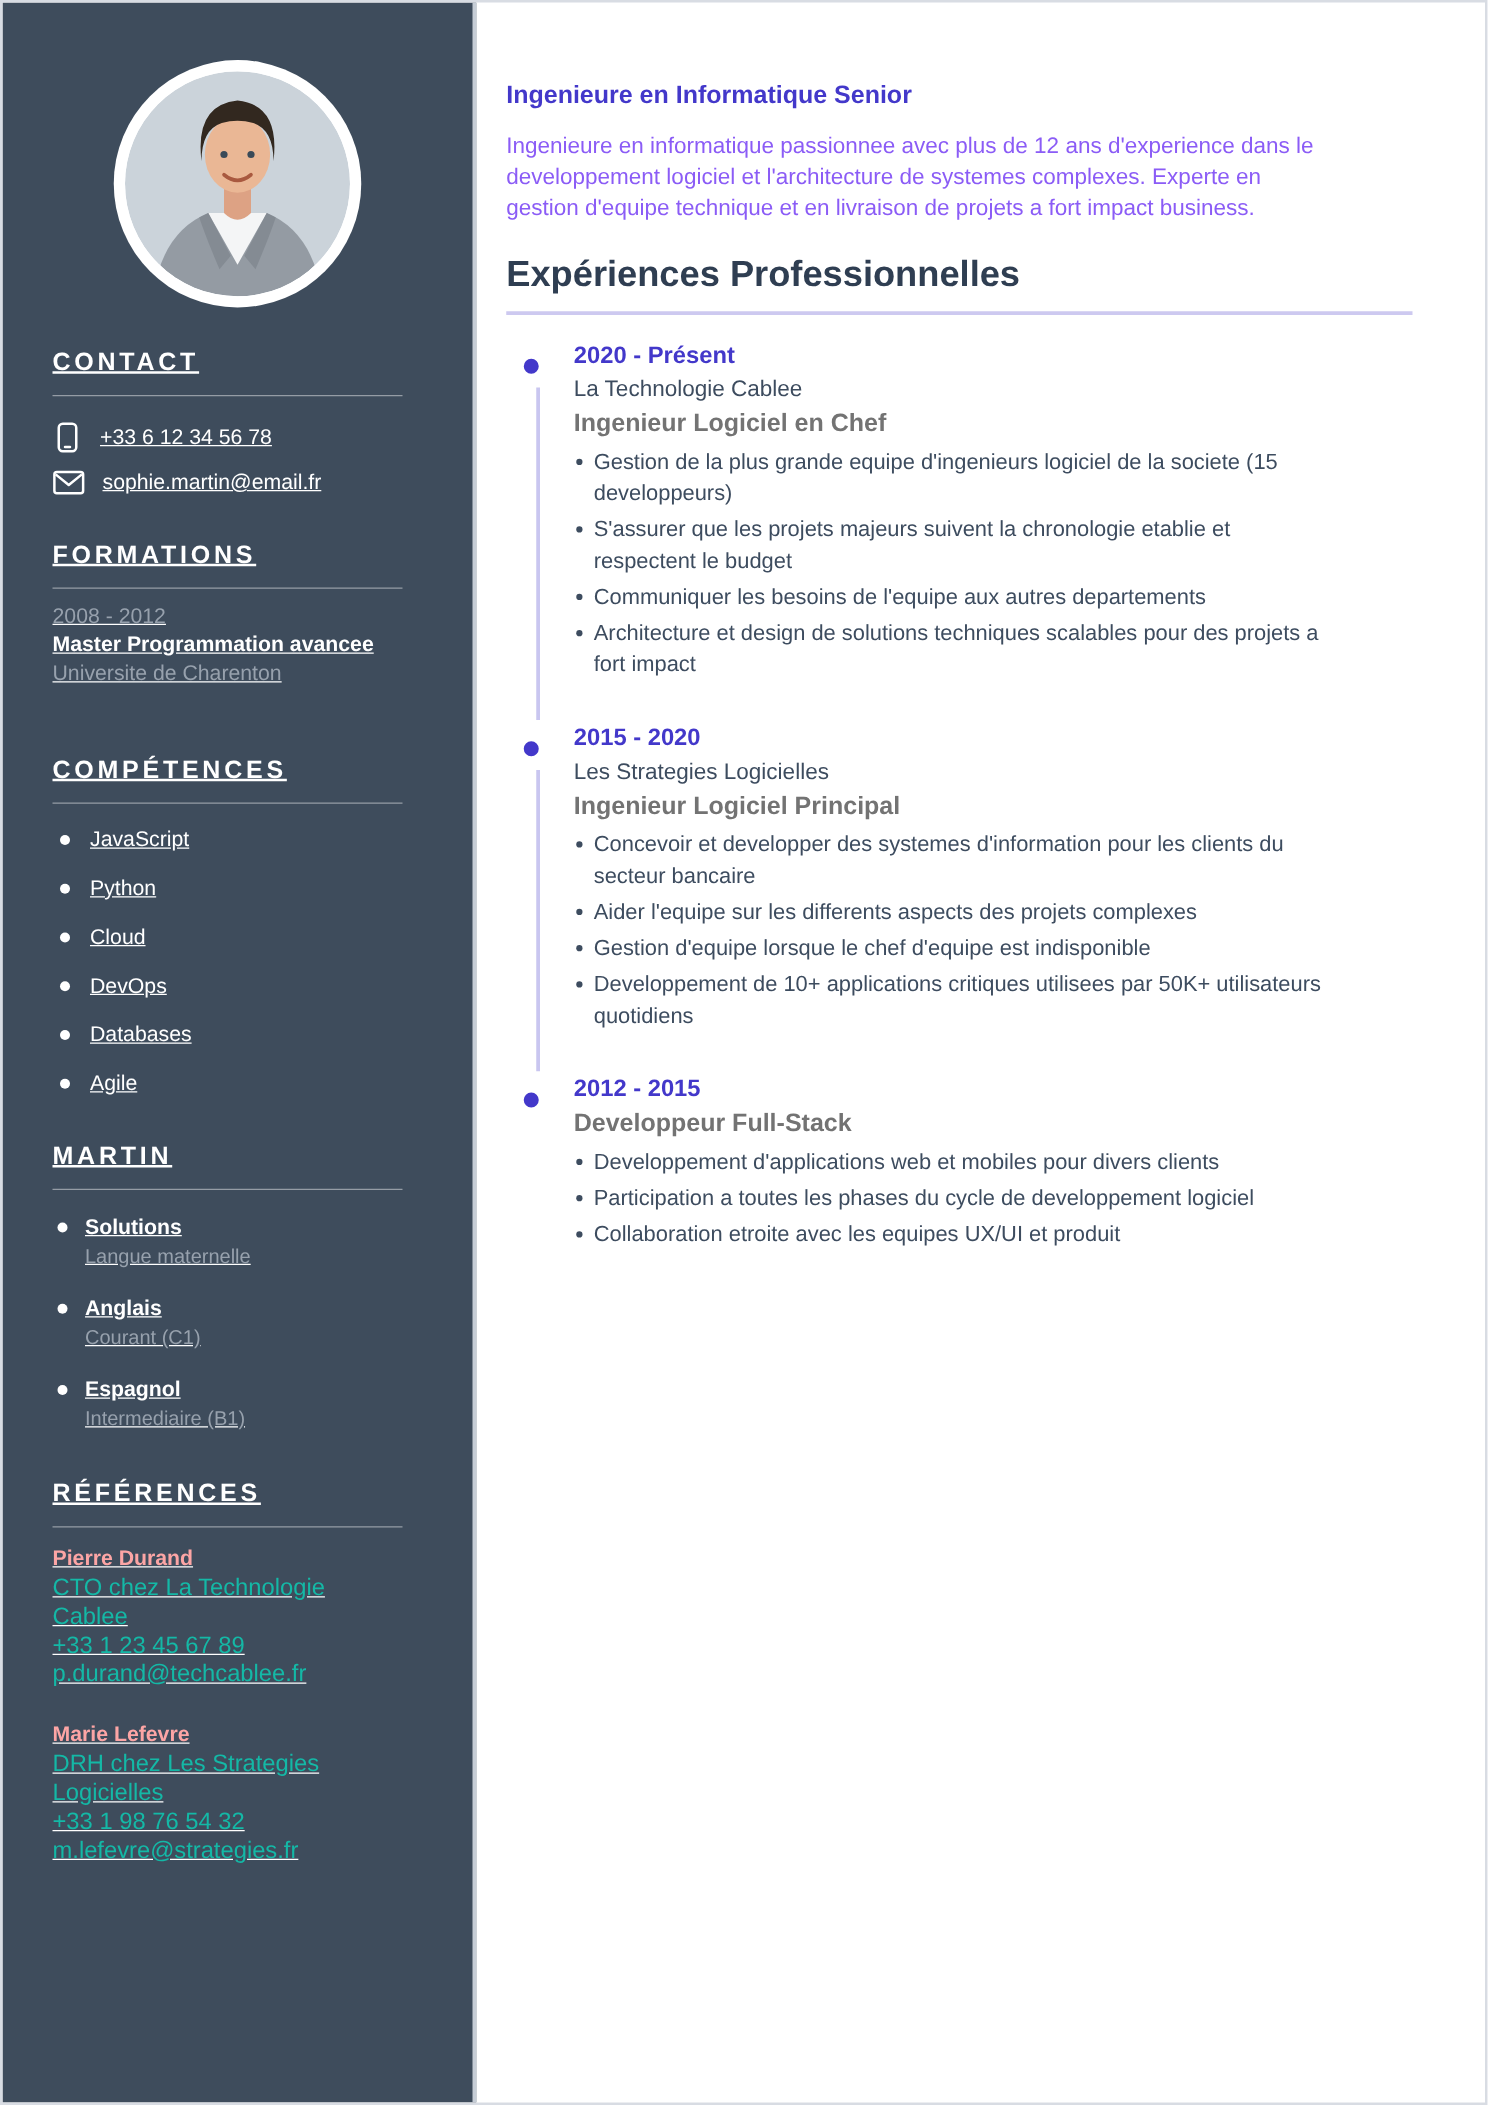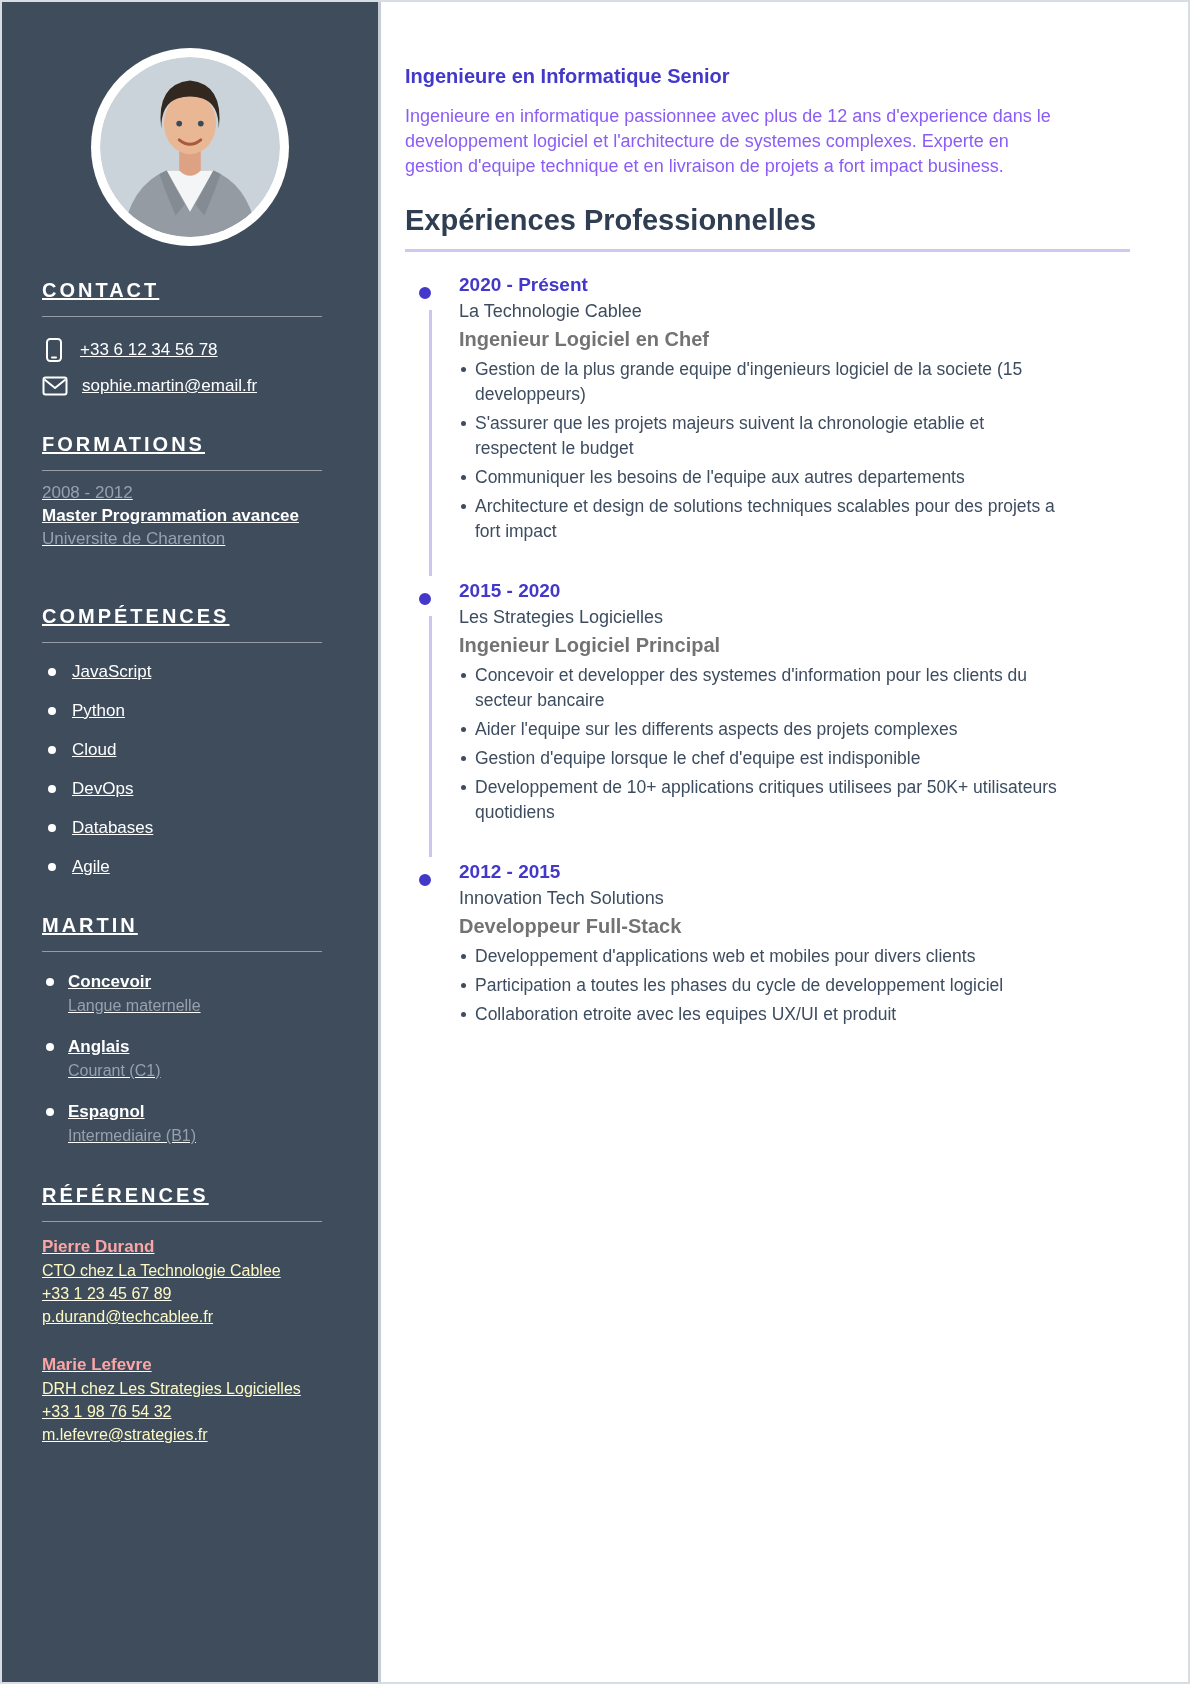--- a/index.html
+++ b/index.html
@@ -71,21 +71,21 @@
   .lang-item::before {
     content: ""; position: absolute; left: 4px; top: 8px;
     width: 8px; height: 8px; border-radius: 50%; background: #ffffff;
   }
   .lang-name  { font-size: 17px; font-weight: bold; color: #ffffff; line-height: 24px; }
   .lang-level { font-size: 16px; color: #97a1ad; line-height: 23px; }
 
   .ref-item { margin-top: 12px; }
   .ref-item + .ref-item { margin-top: 24px; }
   .ref-name   { font-size: 17px; font-weight: bold; color: #fca5a5; line-height: 25px; }
-  .ref-title, .ref-phone, .ref-email { font-size: 16px; color: #fef9c3; line-height: 23px; }
+  .ref-title, .ref-phone, .ref-email { font-size: 19px; color: #14b8a6; line-height: 23px; }
 
   
   .main { flex: 1; padding: 40px 58px 0 24px; }
   .cv-name {
     font-size: 43px; font-weight: 800; letter-spacing: 7px;
     color: #2f3e52; line-height: 48px;
   }
   .cv-title {
     margin-top: 22px;
     font-size: 20px; font-weight: bold; color: #4338ca; line-height: 24px;
@@ -206,21 +206,21 @@
           <li class="skill-item">Agile</li>
         </ul>
     </section>
 
     <section class="side-section mt-section">
       <h2 class="side-heading">MARTIN</h2>
       <hr class="side-rule">
       <ul class="lang-list">
 
           <li class="lang-item">
-            <div class="lang-name">Concevoir</div>
+            <div class="lang-name">Solutions</div>
             <div class="lang-level">Langue maternelle</div>
           </li>
 
           <li class="lang-item">
             <div class="lang-name">Anglais</div>
             <div class="lang-level">Courant (C1)</div>
           </li>
 
           <li class="lang-item">
             <div class="lang-name">Espagnol</div>
@@ -290,21 +290,20 @@
 
               <li>Gestion d'equipe lorsque le chef d'equipe est indisponible</li>
 
               <li>Developpement de 10+ applications critiques utilisees par 50K+ utilisateurs quotidiens</li>
             </ul>
         </article>
 
         <article class="exp-entry">
           <span class="exp-marker"></span>
           <div class="exp-period">2012 - 2015</div>
-          <div class="exp-company">Innovation Tech Solutions</div>
           <div class="exp-role">Developpeur Full-Stack</div>
           <ul class="exp-bullets">
 
               <li>Developpement d'applications web et mobiles pour divers clients</li>
 
               <li>Participation a toutes les phases du cycle de developpement logiciel</li>
 
               <li>Collaboration etroite avec les equipes UX/UI et produit</li>
             </ul>
         </article>

